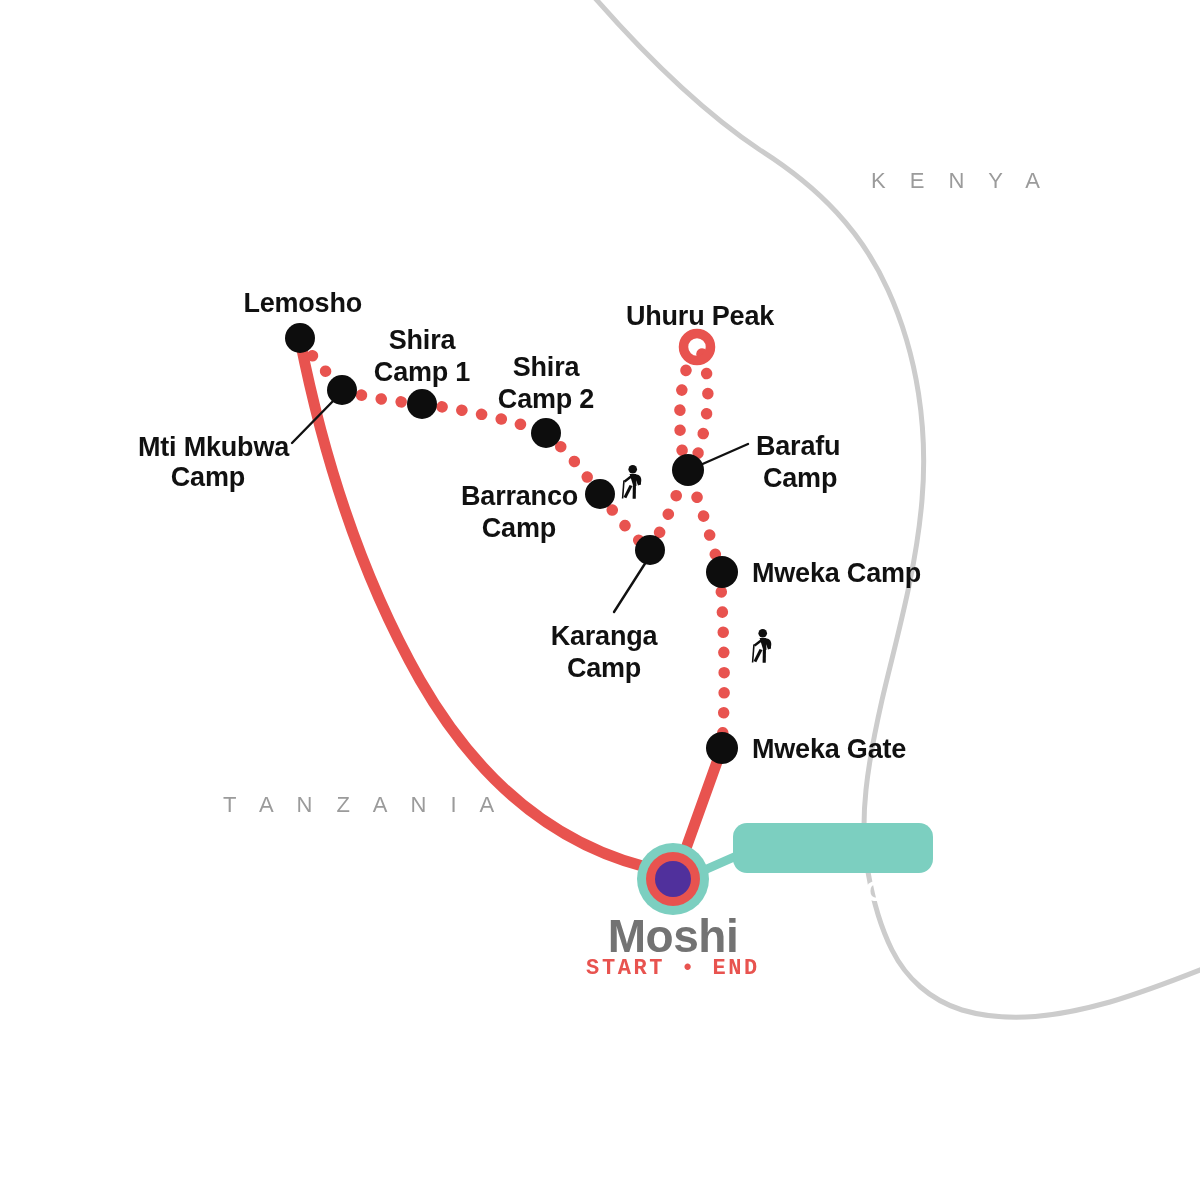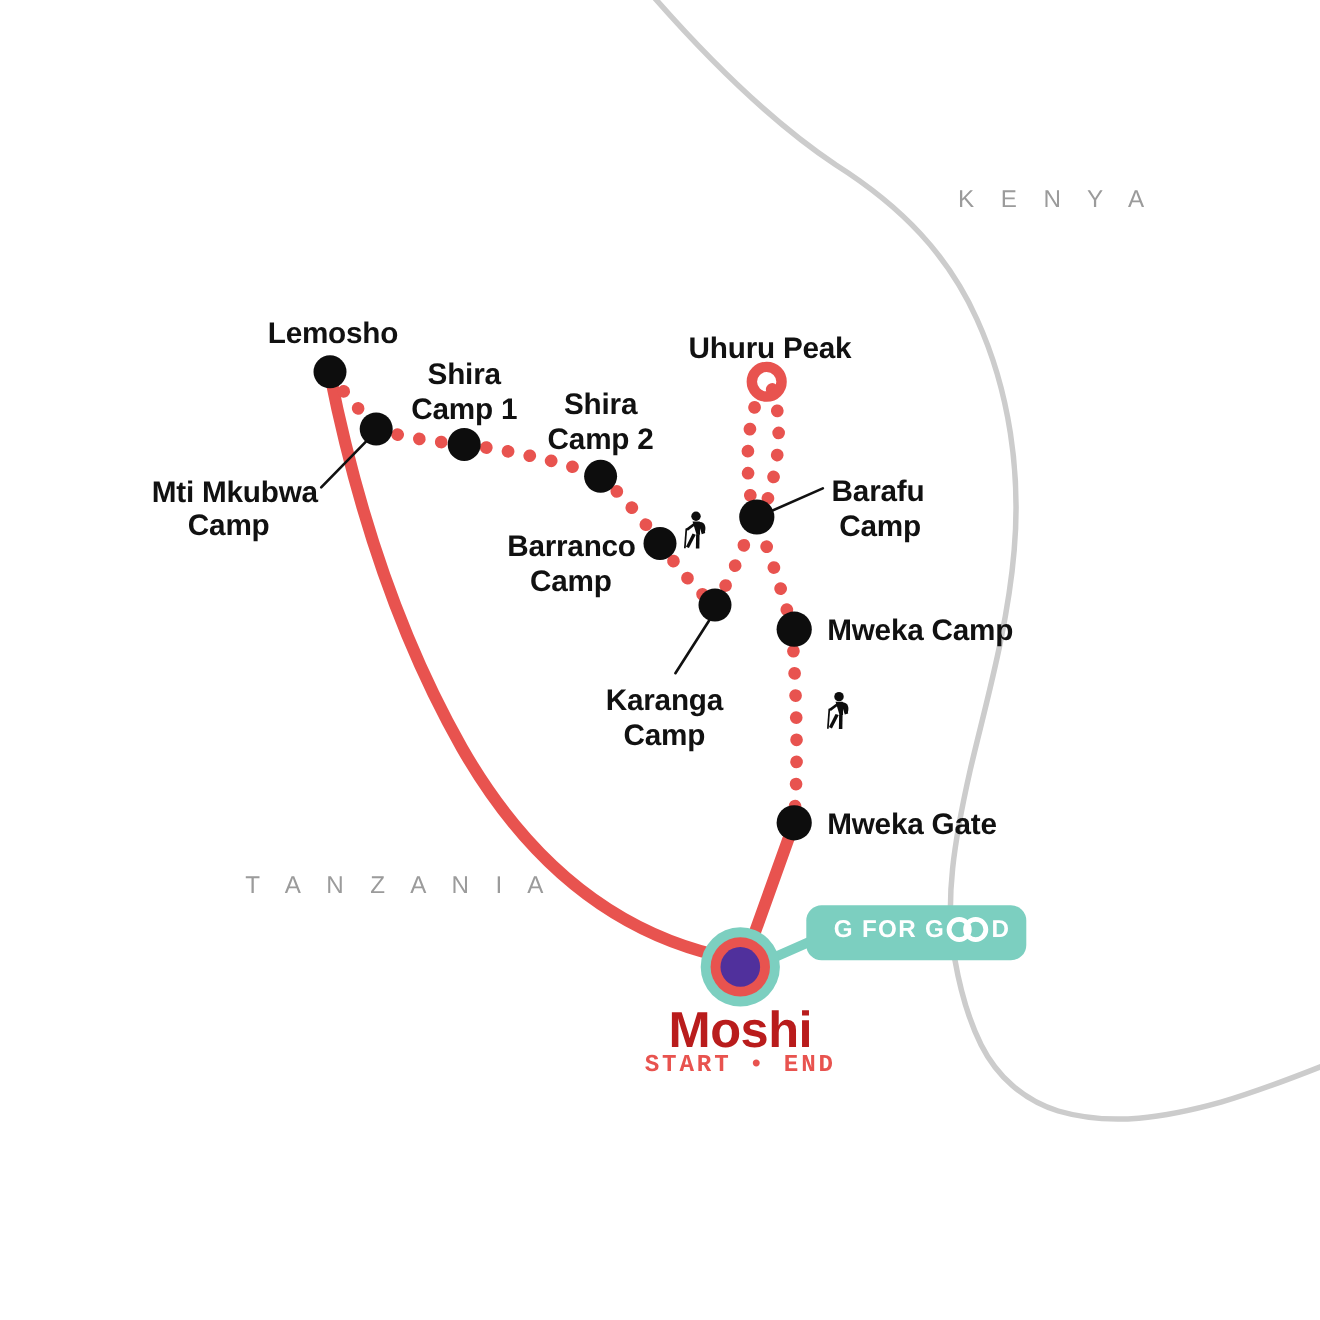--- a/index.html
+++ b/index.html
@@ -47,21 +47,21 @@
     font-weight: normal;
     color: #9b9b9b;
     font-size: 22px;
     letter-spacing: 9px;
     white-space: pre;
   }
   .city-name {
     position: absolute;
     font-family: "Liberation Sans", sans-serif;
     font-weight: bold;
-    color: #b91c1c;
+    color: #737373;
     font-size: 46px;
     letter-spacing: -0.5px;
     text-align: center;
     transform: translateX(-50%);
     white-space: pre;
   }
   .city-sub {
     position: absolute;
     font-family: Liberation Mono, monospace;
     font-weight: bold;
@@ -70,23 +70,24 @@
     letter-spacing: 2.6px;
     text-align: center;
     transform: translateX(-50%);
     white-space: pre;
   }
   .badge-text {
     position: absolute;
     font-family: "Liberation Sans", sans-serif;
     font-weight: bold;
     color: #ffffff;
-    font-size: 22px;
+    font-size: 29px;
     letter-spacing: 1.2px;
     white-space: pre;
+    margin-top: 43px;
   }
 </style>
 </head>
 <body>
 
 <div id="map-root">
 
   <svg id="map-svg" viewBox="0 0 1200 1200" xmlns="http://www.w3.org/2000/svg">
 
     <defs>

